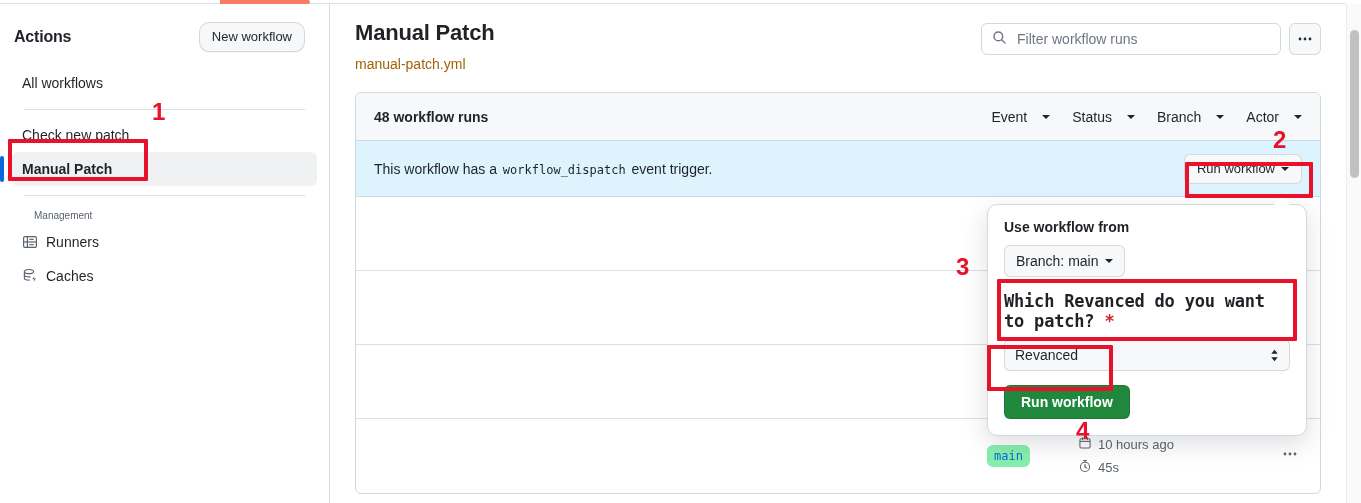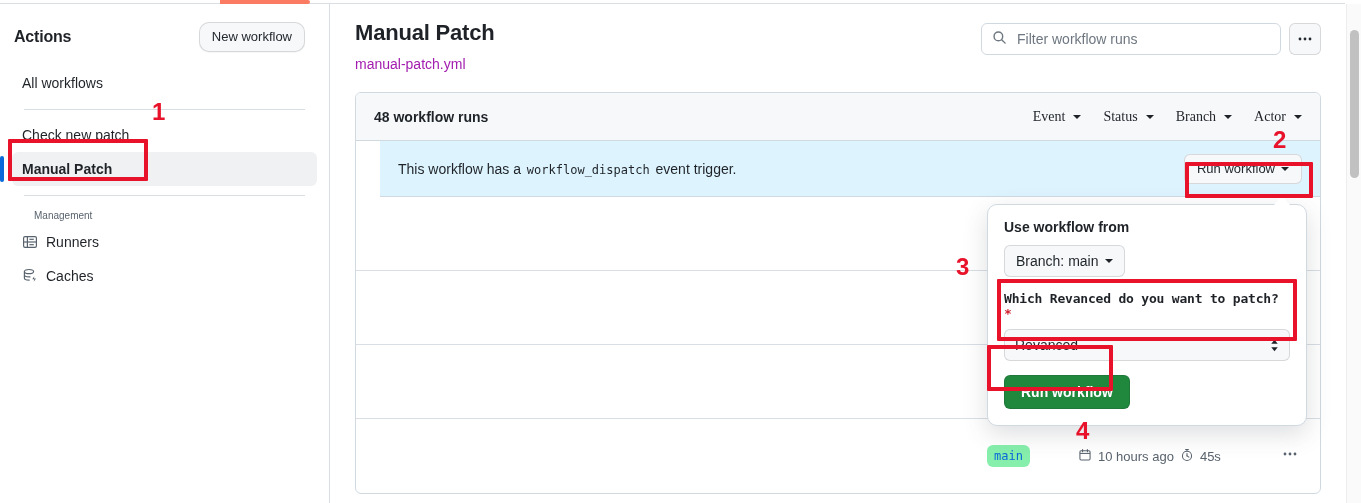--- a/index.html
+++ b/index.html
@@ -71,21 +71,21 @@
   .main {
     position: absolute; left: 331px; top: 4px; width: 1014px; height: 499px;
     background: #ffffff; overflow: hidden;
   }
   .main-head {
     display: flex; align-items: flex-start; justify-content: space-between;
     padding: 14px 24px 0 24px;
   }
   .wf-title { font-size: 22px; font-weight: 600; letter-spacing: -0.2px; color:#1f2328; line-height: 30px;}
   .wf-file {
-    font-size: 14px; color: #a21caf; margin-top: 6px; cursor: pointer;
+    font-size: 14px; color: #a16207; margin-top: 6px; cursor: pointer;
     line-height: 20px;
   }
   .head-right { display: flex; align-items: center; gap: 8px; margin-top: 5px; }
   .search-box {
     width: 300px; height: 32px; background: #ffffff;
     border: 1px solid #d1d9e0; border-radius: 6px;
     display: flex; align-items: center; gap: 8px; padding: 0 10px;
   }
   .search-box input {
     border: none; outline: none; background: transparent;
@@ -108,29 +108,29 @@
   }
   .runs-header {
     background: #f6f8fa; border-bottom: 1px solid #d1d9e0;
     height: 48px; display: flex; align-items: center;
     padding: 0 18px; justify-content: space-between;
   }
   .runs-count { font-size: 14px; font-weight: 600; color:#1f2328;text-align:right; }
   .filters { display: flex; align-items: center; gap: 22px; }
   .filter-btn {
     font-size: 14px; color: #1f2328; cursor: pointer;
-    display: inline-flex; align-items: center; gap: 8px; font-family: Liberation Serif, serif;
+    display: inline-flex; align-items: center; gap: 15px;
   }
   .caret { width: 0; height: 0; border-left: 4px solid transparent;
            border-right: 4px solid transparent; border-top: 4px solid #1f2328; display:inline-block; }
 
   .dispatch-banner {
     background: #ddf4ff; border-bottom: 1px solid #d1d9e0;
     height: 56px; display: flex; align-items: center;
-    justify-content: space-between; padding: 0 18px; margin-left: 24px;
+    justify-content: space-between; padding: 0 18px;
   }
   .dispatch-text { font-size: 14px; color: #1f2328; }
   .dispatch-text code {
     font-family: "DejaVu Sans Mono", "Liberation Mono", monospace;
     font-size: 12px; background: transparent; padding: 0 2px;
   }
   .run-wf-btn {
     font-size: 13px; background: #f6f8fa; color: #24292f;
     border: 1px solid rgba(31,35,40,0.15); border-radius: 6px;
     padding: 5px 12px; cursor: pointer; display: inline-flex;
@@ -145,21 +145,21 @@
   .run-row:last-child { border-bottom: none; }
   .run-spacer { flex: 1; }
   .branch-badge {
     font-family: "DejaVu Sans Mono", "Liberation Mono", monospace;
     font-size: 12px; color: #0969da; background: #86efac;
     border-radius: 6px; padding: 2px 7px; line-height: 18px;
   }
   .run-meta {
     width: 200px; margin-left: 48px;
     font-size: 13px; color: #59636e;
-    display: flex; flex-direction: row; gap: 6px;
+    display: flex; flex-direction: column; gap: 6px;
   }
   .meta-line { display: flex; align-items: center; gap: 6px; }
   .run-kebab { color:#59636e; cursor:pointer; width: 24px; text-align:center; }
 
   
   .dropdown {
     position: absolute; left: 656px; top: 200px; width: 320px;
     background: #ffffff; border: 1px solid #d1d9e0; border-radius: 10px;
     box-shadow: 0 8px 24px rgba(66,74,83,0.18);
     padding: 14px 16px 16px 16px; z-index: 40;
@@ -171,21 +171,21 @@
     border: none;
   }
   .dd-label { font-size: 14px; font-weight: 600; color:#1f2328; margin-bottom: 10px; }
   .branch-select {
     display: inline-flex; align-items: center; gap: 7px;
     font-size: 14px; color: #1f2328; background: #f6f8fa;
     border: 1px solid rgba(31,35,40,0.15); border-radius: 6px;
     padding: 5px 11px; cursor: pointer; line-height: 20px;
   }
   .dd-field-label {
-    margin-top: 14px; font-size: 13px; font-weight: 700; color: #1f2328;
+    margin-top: 14px; font-size: 17px; font-weight: 700; color: #1f2328;
     font-family: "DejaVu Sans Mono", "Liberation Mono", monospace;
     letter-spacing: -0.2px;
   }
   .req-star { color: #cf222e; font-weight: 700; }
   .dd-select {
     margin-top: 8px; width: 100%; height: 32px;
     background: #f6f8fa; border: 1px solid rgba(31,35,40,0.15);
     border-radius: 6px; display: flex; align-items: center;
     justify-content: space-between; padding: 4px 10px;
     font-size: 14px; color: #1f2328; cursor: pointer;

